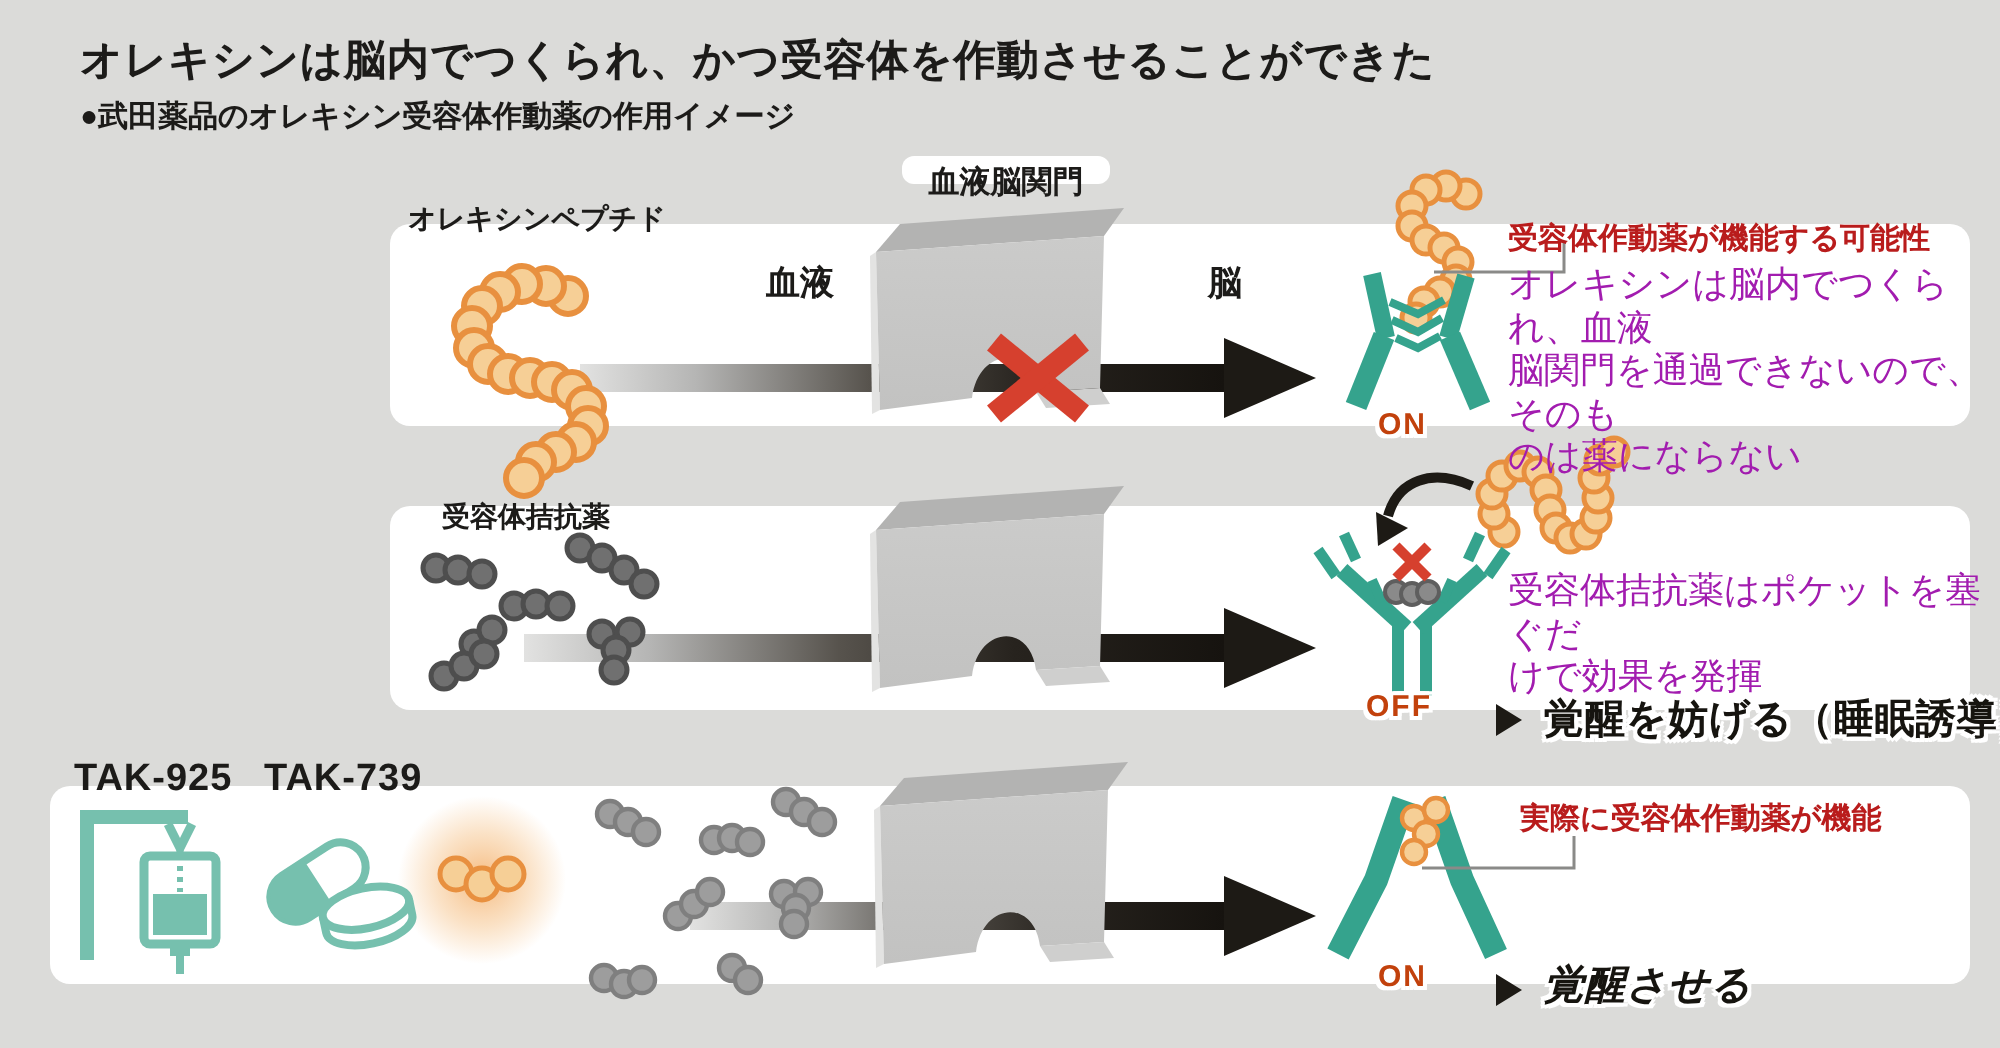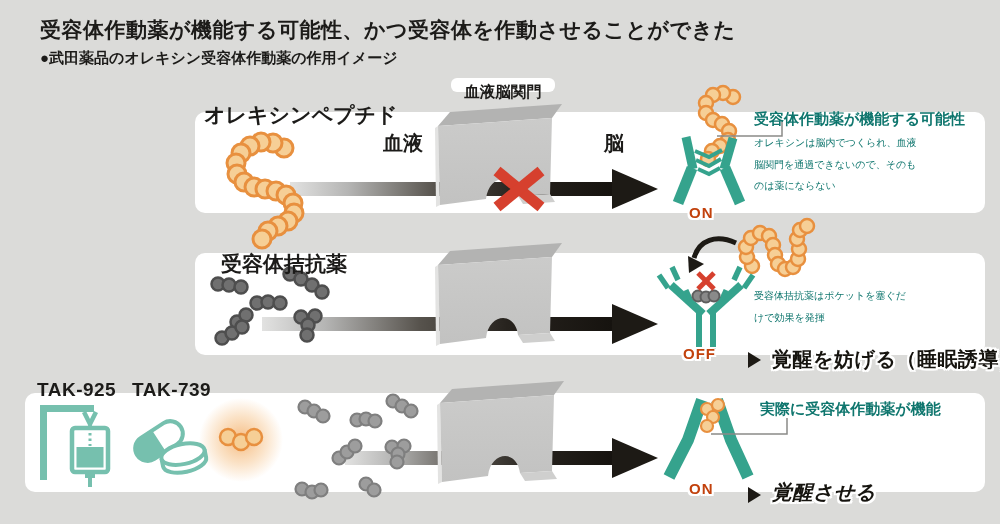--- a/index.html
+++ b/index.html
@@ -8,24 +8,24 @@
     background:#dbdbd9;
     font-family:"Liberation Sans","DejaVu Sans",sans-serif;
     color:#1c1b19;
   }
   .abs{position:absolute;}
   .panel{position:absolute;background:#ffffff;border-radius:10px;}
   #title{left:40px;top:16px;font-size:21px;font-weight:bold;letter-spacing:.5px;}
   #subtitle{left:40px;top:49px;font-size:15px;font-weight:bold;}
   #bbb-label{left:451px;top:78px;width:104px;height:14px;background:#fff;border-radius:6px;
     text-align:center;line-height:27px;font-size:15.5px;font-weight:bold;}
-  .row-label{font-size:21px;font-weight:bold;font-family:Liberation Mono, monospace;}
-  .region-label{font-size:20px;font-weight:bold;}
-  .teal-head{font-size:15px;font-weight:bold;color:#0f766e;}
-  .body-text{font-size:10px;line-height:21.5px;white-space:pre-line;color:#0f766e;}
+  .row-label{font-size:14px;font-weight:bold;font-family:Liberation Mono, monospace;}
+  .region-label{font-size:17px;font-weight:bold;}
+  .teal-head{font-size:15px;font-weight:bold;color:#b91c1c;}
+  .body-text{font-size:18px;line-height:21.5px;white-space:pre-line;color:#a21caf;}
   .state{font-size:15px;font-weight:bold;color:#c2410c;letter-spacing:1px;}
   .result{font-size:20px;font-weight:bold;color:#16140f;white-space:nowrap;letter-spacing:.5px;}
   .outlined{text-shadow:-2px -2px 0 #fff,2px -2px 0 #fff,-2px 2px 0 #fff,2px 2px 0 #fff,
     0 -2px 0 #fff,0 2px 0 #fff,-2px 0 0 #fff,2px 0 0 #fff;}
   .tak{font-size:19px;font-weight:bold;letter-spacing:.5px;}
   .marker{width:0;height:0;border-left:13px solid #1d1a15;
     border-top:8px solid transparent;border-bottom:8px solid transparent;}
   svg{position:absolute;left:0;top:0;pointer-events:none;}
 </style>
 </head>
@@ -258,21 +258,21 @@
       <rect x="-26" y="-12.5" width="52" height="25" rx="12.5" fill="#ffffff" stroke="#76c0ae" stroke-width="4"></rect>
       <path d="M0,-12.5 h-13.5 a12.5,12.5 0 0 0 0,25 h13.5 z" fill="#76c0ae"></path>
     </g>
     <g transform="translate(184,459) rotate(-12)">
       <path d="M-22,-5 L-22,3 A22,10 0 0 0 22,3 L22,-5" fill="#ffffff" stroke="#76c0ae" stroke-width="4"></path>
       <ellipse cx="0" cy="-5" rx="22" ry="10" fill="#ffffff" stroke="#76c0ae" stroke-width="4"></ellipse>
     </g>
   </g>
 </svg>
 
-<div id="title" class="abs">受容体作動薬が機能する可能性、かつ受容体を作動させることができた</div>
+<div id="title" class="abs">オレキシンは脳内でつくられ、かつ受容体を作動させることができた</div>
 <div id="subtitle" class="abs">●武田薬品のオレキシン受容体作動薬の作用イメージ</div>
 
 <div id="bbb-label" class="abs">血液脳関門</div>
 
 <div class="abs row-label" style="left:204px;top:101px;">オレキシンペプチド</div>
 <div class="abs region-label" style="left:383px;top:130px;">血液</div>
 <div class="abs region-label" style="left:604px;top:130px;">脳</div>
 <div class="abs teal-head" style="left:754px;top:110px;">受容体作動薬が機能する可能性</div>
 <div class="abs body-text" style="left:754px;top:132px;">オレキシンは脳内でつくられ、血液
 脳関門を通過できないので、そのも

